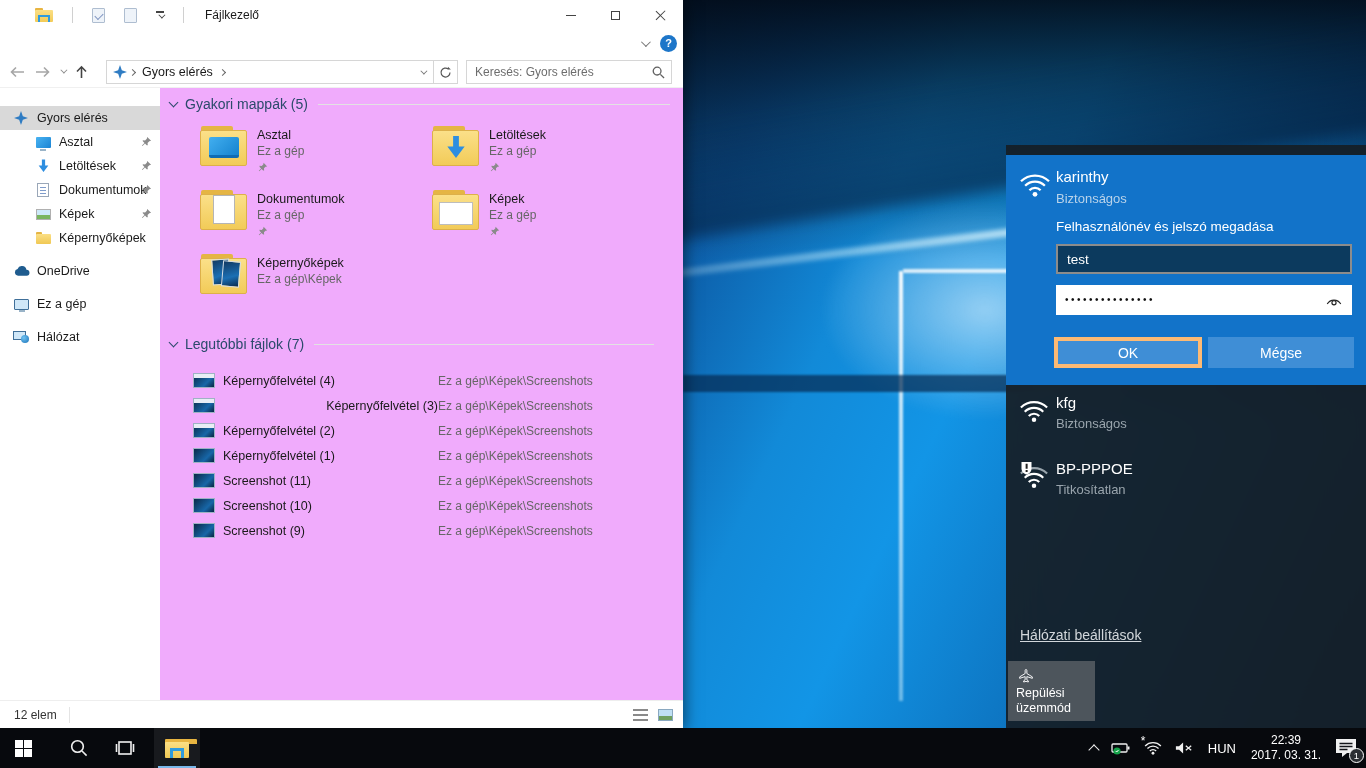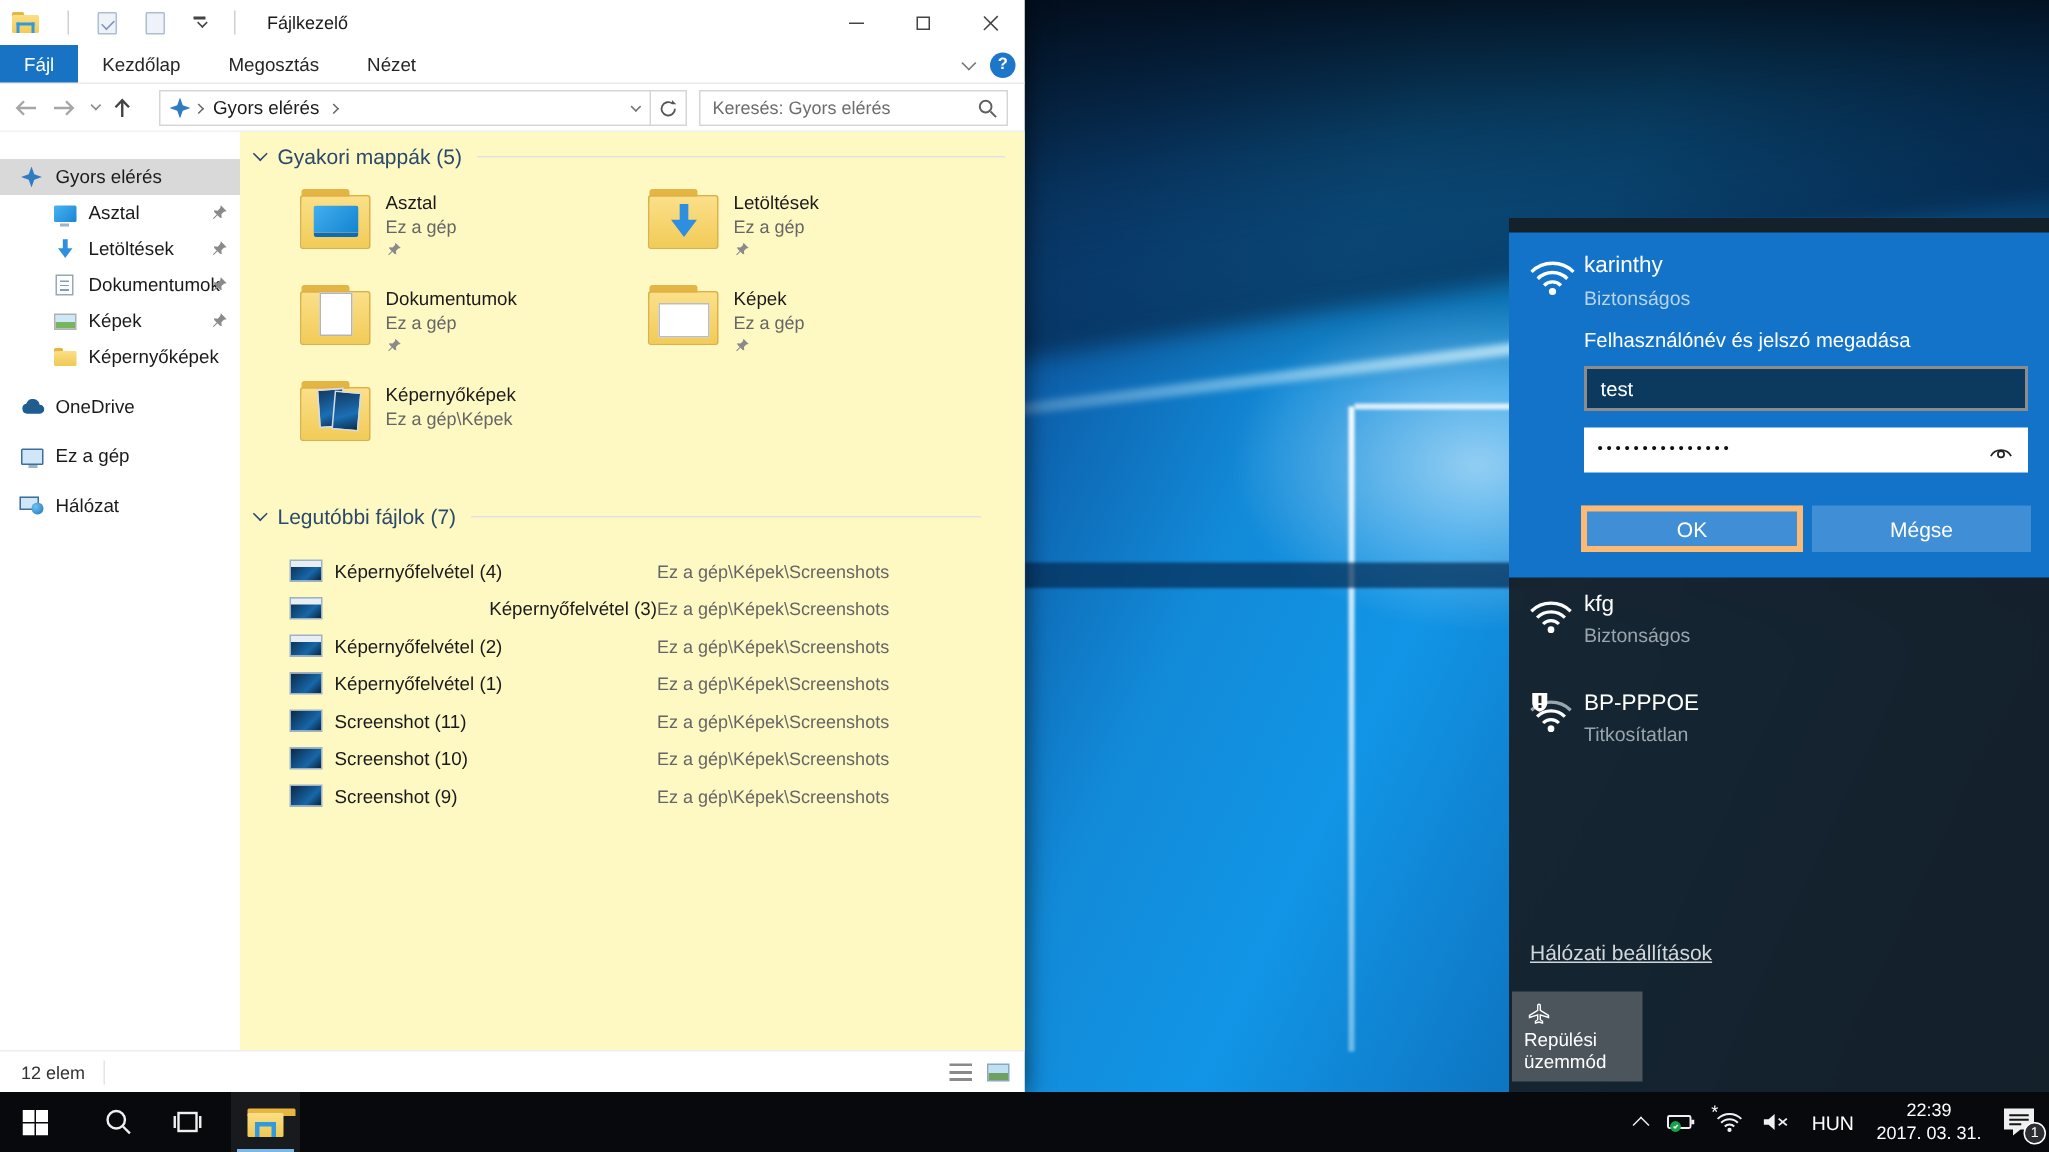--- a/index.html
+++ b/index.html
@@ -13,21 +13,21 @@
   .wp-beam-dark{position:absolute;left:48%;top:7%;width:68%;height:15%;background:linear-gradient(rgba(4,30,62,0),rgba(4,30,62,.6));transform:rotate(-9deg);filter:blur(7px);}
   .wp-beam-light{position:absolute;left:38%;top:32.5%;width:46%;height:8px;background:linear-gradient(90deg,rgba(255,255,255,0),rgba(215,245,255,.9));transform:rotate(-7deg);filter:blur(2px);}
   .wp-glow{position:absolute;left:820px;top:200px;width:330px;height:220px;background:radial-gradient(closest-side,rgba(255,255,255,.55),rgba(255,255,255,0));filter:blur(4px);}
   .wp-vline{position:absolute;left:899px;top:271px;width:4px;height:430px;background:linear-gradient(rgba(255,255,255,.95),rgba(225,248,255,.45));filter:blur(1px);}
   .wp-hline{position:absolute;left:903px;top:269px;width:463px;height:4px;background:rgba(255,255,255,.8);filter:blur(1px);}
   .wp-darkband{position:absolute;left:683px;top:375px;width:683px;height:17px;background:rgba(6,44,84,.72);filter:blur(1px);}
 
   
   .explorer{position:absolute;left:0;top:0;width:683px;height:728px;background:#fff;box-shadow:2px 2px 14px rgba(0,0,0,.5);}
   .titlebar{position:absolute;left:0;top:0;right:0;height:30px;background:#fff;display:flex;align-items:center;}
-  .qat{display:flex;align-items:center;gap:19px;padding-left:8px;}
+  .qat{display:flex;align-items:center;gap:19px;padding-left:8px;margin-left:27px;}
   .qat-sep{width:1px;height:16px;background:#d0d0d0;}
   .win-title{font-size:12px;color:#1a1a1a;margin-left:2px;}
   .win-ctrls{position:absolute;right:0;top:0;height:30px;display:flex;}
   .win-btn{width:45px;height:30px;display:flex;align-items:center;justify-content:center;cursor:default;}
   .glyph-min{width:10px;height:1px;background:#444;}
   .glyph-max{width:9px;height:9px;border:1px solid #444;}
   .glyph-close{position:relative;width:11px;height:11px;}
   .glyph-close::before,.glyph-close::after{content:"";position:absolute;left:5px;top:-1px;width:1.4px;height:13px;background:#444;}
   .glyph-close::before{transform:rotate(45deg);}
   .glyph-close::after{transform:rotate(-45deg);}
@@ -83,21 +83,21 @@
     background:repeating-linear-gradient(#7f9ccb 0 1px,transparent 1px 3px);}
   .s-photo{width:15px;height:11px;border:1px solid #b0b0b0;background:linear-gradient(180deg,#cde9f9 55%,#79b55f 55%);}
   .s-folder{position:relative;width:15px;height:12px;}
   .s-folder .t{position:absolute;left:0;top:0;width:6px;height:3px;background:#e5b544;border-radius:1px 1px 0 0;}
   .s-folder .b{position:absolute;left:0;top:2px;width:15px;height:10px;background:linear-gradient(#fbdf85,#f0c854);border-radius:1px;}
   .s-net{position:relative;width:16px;height:12px;}
   .s-net .m{position:absolute;left:0;top:0;width:13px;height:9px;background:#cfe7f8;border:1.3px solid #3f6f99;}
   .s-net .g{position:absolute;right:0;bottom:0;width:8px;height:8px;border-radius:50%;background:radial-gradient(circle at 35% 35%,#6fc2f2,#1a72b8);}
 
   
-  .content{position:absolute;left:160px;top:0;right:0;bottom:0;background:#fef9c3;}
+  .content{position:absolute;left:160px;top:0;right:0;bottom:0;background:#f0abfc;}
   .sec-header{position:absolute;left:8px;display:flex;align-items:center;color:#2b4a6b;font-size:14px;white-space:nowrap;}
   .sec-header .sec-chev{width:7px;height:7px;border-right:1.5px solid #2b4a6b;border-bottom:1.5px solid #2b4a6b;transform:rotate(45deg);margin:-3px 8px 0 2px;}
   .sec-header .rule{height:1px;background:#e2e2e2;width:var(--rw);margin-left:10px;}
 
   
   .tile{position:absolute;width:225px;height:60px;display:flex;cursor:default;}
   .tile .txt{margin-left:9px;padding-top:1px;}
   .tile .nm{font-size:12.5px;color:#1a1a1a;line-height:16px;}
   .tile .loc{font-size:12px;color:#666;line-height:16px;}
   .fldr{position:relative;width:48px;height:42px;flex:none;}
@@ -213,26 +213,20 @@
           </div>
         <div class="win-btn">
             <span class="glyph-max"></span>
           </div>
         <div class="win-btn">
             <span class="glyph-close"></span>
           </div>
       </div>
     </div>
 
-    <div class="tabrow">
-      <div class="tab active">Fájl</div>
-      <div class="tab">Kezdőlap</div>
-      <div class="tab">Megosztás</div>
-      <div class="tab">Nézet</div>
-    </div>
     <div class="tab-right">
       <span class="chev" style="border-color:#777;"></span>
       <span class="help-icon">?</span>
     </div>
 
     <div class="navbar">
       <div class="nav-arrows">
         <svg width="15" height="12" viewBox="0 0 15 12">
             <path d="M14 6H2M6 1.5 1.5 6 6 10.5" stroke="#a6a6a6" stroke-width="1.6" fill="none"></path>
           </svg>

